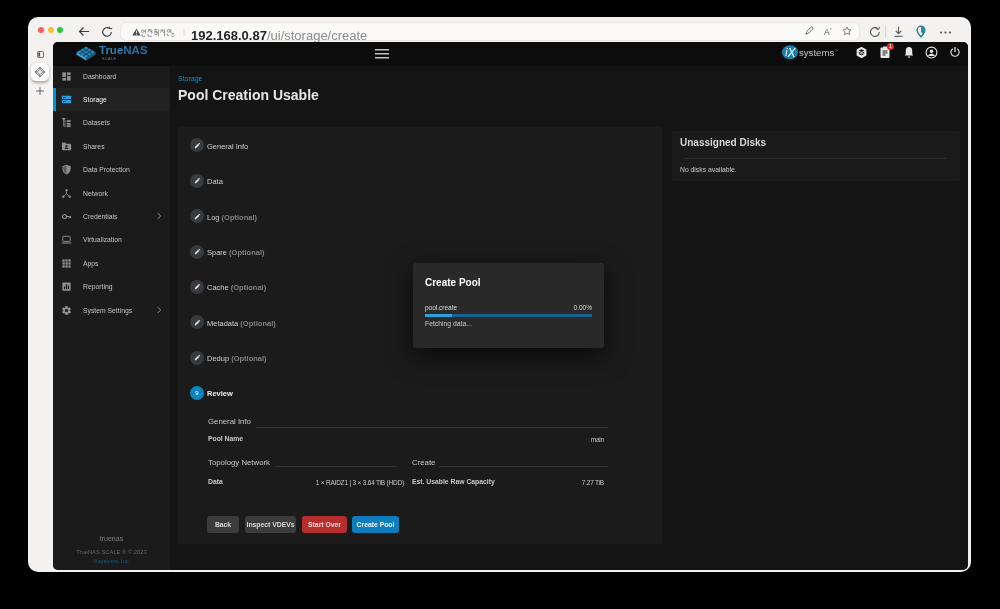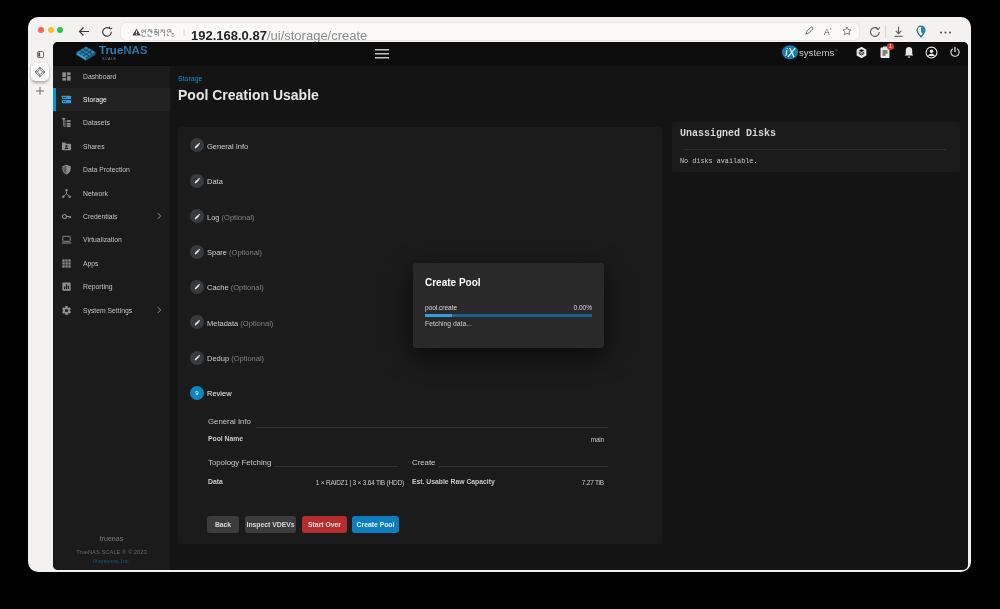--- a/index.html
+++ b/index.html
@@ -17,21 +17,21 @@
   #sidenav { position:absolute; left:0; top:24px; width:117px; height:504px; background:#1b1b1b; }
   .nav { position:absolute; left:0; width:117px; height:23.4px; color:#c2c2c2; font-size:6.8px; }
   .nav .lbl { position:absolute; left:30px; top:8px; white-space:nowrap; }
   .nav .ic { position:absolute; left:8px; top:6px; width:11px; height:11px; }
   .nav .chev { position:absolute; left:101px; top:6px; width:10px; height:10px; }
   .card { position:absolute; background:#1b1b1b; border-radius:3px; }
   .step { position:absolute; left:12px; height:14px; }
   .circ { position:absolute; left:0; top:0; width:14px; height:14px; border-radius:50%;
      background:#383b3e; }
   .slbl { position:absolute; left:17px; top:3.5px; font-size:7.5px; color:#cfcfcf; white-space:nowrap; }
-  .opt { color:#828282; }
+  .opt { color:#828282;font-weight:bold; }
   .divline { position:absolute; height:1px; background:#323232; }
   .btn { position:absolute; top:389px; height:17px; border-radius:3px; color:#d9d9d9;
      font-size:6.8px; font-weight:bold; text-align:center; line-height:17px; white-space:nowrap; }
   .rvh { position:absolute; font-size:7.8px; color:#c9c9c9; }
   .rvb { position:absolute; font-size:6.8px; font-weight:bold; color:#c9c9c9; }
   .rvv { position:absolute; font-size:6.5px; color:#c9c9c9; text-align:right; letter-spacing:-0.2px; }
   svg { display:block; }
 </style>
 </head>
 <body>
@@ -388,45 +388,45 @@
       <div class="step" style="top:223.5px;">
           <div class="circ">
             <svg style="margin:3.5px" width="7" height="7" viewBox="0 0 24 24">
               <path fill="#ededed" d="M3 17.25V21h3.75L17.81 9.94l-3.75-3.75L3 17.25zM20.71 7.04a1 1 0 0 0 0-1.41l-2.34-2.34a1 1 0 0 0-1.41 0l-1.83 1.83 3.75 3.75 1.83-1.83z"></path>
             </svg>
           </div>
           <span class="slbl">Dedup <span class="opt">(Optional)</span></span>
         </div>
       <div class="step" style="top:258.5px;">
           <div class="circ" style="background:#0d86c0; color:#fff; font-size:6px; text-align:center; line-height:14px;">9</div>
-          <span class="slbl" style="color:#ededed; font-weight:normal;">Review</span>
+          <span class="slbl" style="color:#ededed; font-weight:bold;">Review</span>
         </div>
 
       <div class="rvh" style="left:30px; top:290px;">General Info</div>
       <div class="divline" style="left:78px; top:300px; width:352px;"></div>
       <div class="rvb" style="left:30px; top:308px;">Pool Name</div>
       <div class="rvv" style="left:330px; top:308.5px; width:96px;">main</div>
 
-      <div class="rvh" style="left:30px; top:331px;">Topology Fetching</div>
+      <div class="rvh" style="left:30px; top:331px;">Topology Network</div>
       <div class="divline" style="left:97px; top:338.5px; width:122px;"></div>
       <div class="rvh" style="left:234px; top:331px;">Create</div>
       <div class="divline" style="left:261px; top:338.5px; width:169px;"></div>
 
       <div class="rvb" style="left:30px; top:351px;">Data</div>
       <div class="rvv" style="left:98px; top:351.5px; width:128px;">1 × RAIDZ1 | 3 × 3.64 TiB (HDD)</div>
       <div class="rvb" style="left:234px; top:351px;">Est. Usable Raw Capacity</div>
       <div class="rvv" style="left:330px; top:351.5px; width:96px;">7.27 TiB</div>
 
       <div class="btn" style="left:29px; width:32px; background:#3c3c3c;">Back</div>
       <div class="btn" style="left:67px; width:51px; background:#3c3c3c;">Inspect VDEVs</div>
       <div class="btn" style="left:124px; width:45px; background:#b52d2d; color:#f2dada;">Start Over</div>
       <div class="btn" style="left:174px; width:47px; background:#0e7dbd; color:#e8f4fb;">Create Pool</div>
     </div>
 
-    <div class="card" style="left:619px; top:80px; width:288px; height:50px;font-family:Liberation Mono, monospace;">
+    <div class="card" style="left:619px; top:89px; width:288px; height:50px;">
       <div class="abs" style="left:8px; top:6px; font-size:10px; font-weight:bold; color:#d6d6d6;">Unassigned Disks</div>
       <div class="divline" style="left:12px; top:27px; width:262px; background:#2e2e2e;"></div>
       <div class="abs" style="left:8px; top:35px; font-size:6.8px; color:#c9c9c9;">No disks available.</div>
     </div>
 
     <div class="abs" style="left:360px; top:221px; width:191px; height:85px; background:#292929; border-radius:3px; box-shadow:0 8px 26px rgba(0,0,0,0.65);">
       <div class="abs" style="left:12px; top:14px; font-size:10px; font-weight:bold; color:#fdfdfd;">Create Pool</div>
       <div class="abs" style="left:12px; top:41px; font-size:6.5px; color:#dcdcdc;">pool.create</div>
       <div class="abs" style="left:109px; top:41px; width:70px; font-size:6.5px; color:#dcdcdc; text-align:right;">0.00%</div>
       <div class="abs" style="left:12px; top:50.5px; width:167px; height:3px; background:#1a618f;">

